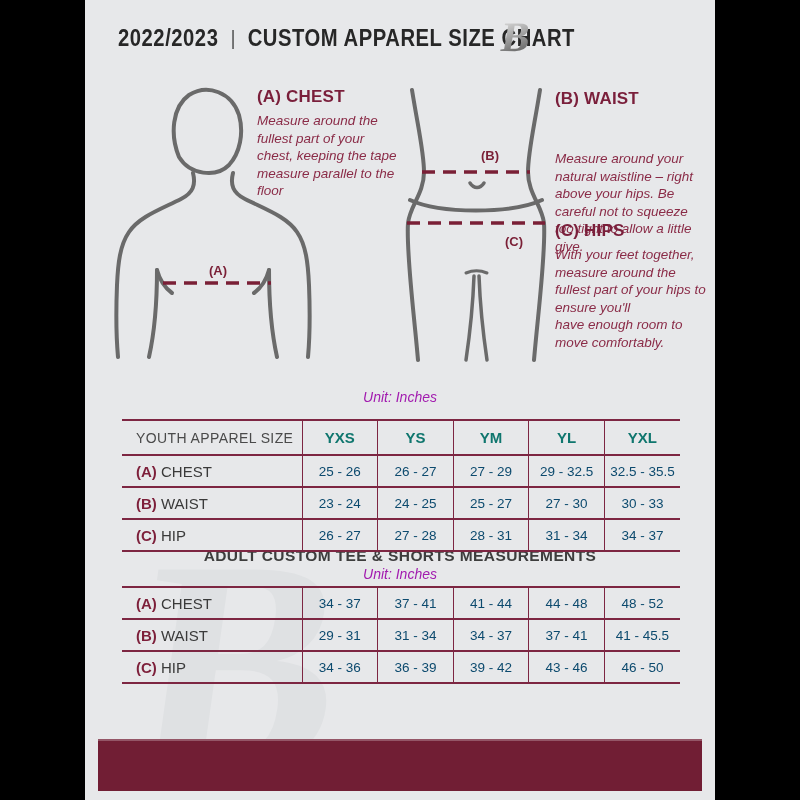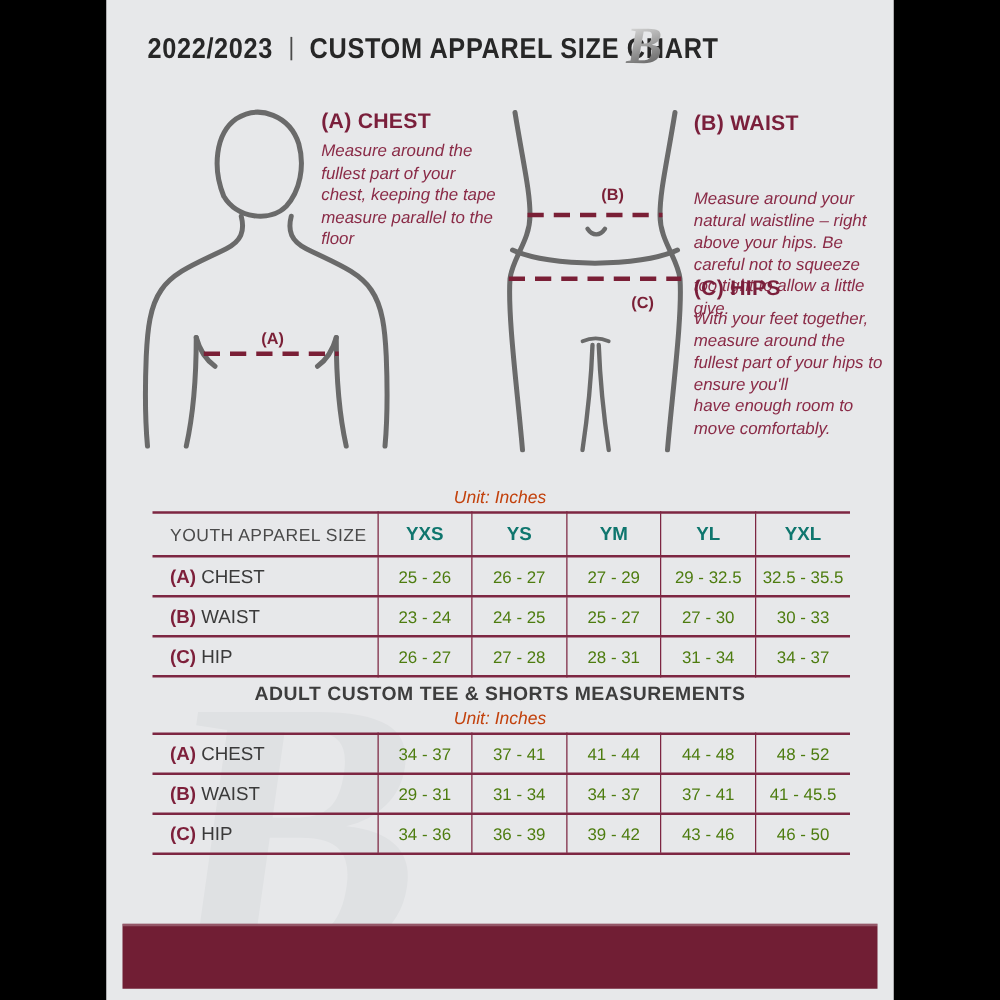--- a/index.html
+++ b/index.html
@@ -19,31 +19,31 @@
   .logo-text{font-size:14px;font-weight:bold;letter-spacing:5px;color:#2b2b2b;padding-top:4px;}
 
   
   .g-head{position:absolute;font-size:17px;font-weight:bold;color:#7a1f3b;letter-spacing:.2px;}
   .g-body{position:absolute;font-size:13.5px;font-style:italic;color:#8a2b47;line-height:1.3;white-space:pre-line;}
   .fig{position:absolute;}
 
   
   .tbl-title{position:absolute;left:0;width:630px;text-align:center;font-size:15.5px;font-weight:bold;
              color:#3d3d3d;letter-spacing:.4px;}
-  .tbl-unit{position:absolute;left:0;width:630px;text-align:center;font-size:14px;font-style:italic;color:#c2410c;}
+  .tbl-unit{position:absolute;left:0;width:630px;text-align:center;font-size:14px;font-style:italic;color:#a21caf;}
   table.size{position:absolute;left:37px;width:558px;border-collapse:collapse;table-layout:fixed;z-index:1;}
   table.size tr{border-top:2px solid #7d2642;}
   table.size tr.last{border-bottom:2px solid #7d2642;}
   table.size td{height:30px;padding:0;vertical-align:middle;}
   table.size td + td{border-left:1.5px solid #7d2642;}
   table.size tr.head td{height:33px;}
   .lbl{padding-left:14px !important;text-align:left;}
   .lbl-head{font-size:14px;color:#4a4a4a;letter-spacing:.4px;}
   .size-h{font-weight:bold;font-size:15px;color:#0f766e;text-align:center;}
-  .cell{text-align:center;font-size:13.5px;color:#4d7c0f;}
+  .cell{text-align:center;font-size:13.5px;color:#0c4a6e;}
   .row-lbl{font-size:15px;color:#3a3a3a;}
   .mk{color:#7d1f3a;font-weight:bold;}
 
   
   .wm{position:absolute;left:55px;top:538px;font-family:"Liberation Serif",serif;font-weight:bold;
       font-size:300px;line-height:.85;color:#dfe1e3;transform:skewX(-8deg);z-index:0;}
   .bottom-bar{position:absolute;left:13px;top:739px;width:604px;height:52px;background:#711e34;
               box-shadow:inset 0 2px 0 rgba(255,255,255,.25);z-index:2;}
 </style>
 </head>
@@ -97,21 +97,21 @@
     <div class="g-body" style="left:172px;top:112px;width:147px;">Measure around the fullest part of your chest, keeping the tape measure parallel to the floor</div>
 
     <div class="g-head" style="left:470px;top:89px;">(B) WAIST</div>
     <div class="g-body" style="left:470px;top:114px;width:146px;margin-top:36px;">Measure around your natural waistline – right above your hips. Be careful not to squeeze too tight to allow a little give.</div>
 
     <div class="g-head" style="left:470px;top:221px;">(C) HIPS</div>
     <div class="g-body" style="left:470px;top:246px;width:152px;">With your feet together, measure around the fullest part of your hips to ensure you'll
 have enough room to move comfortably.</div>
 
     <div class="tbl-unit" style="top:389px;">Unit: Inches</div>
-    <table class="size" style="top:409px;">
+    <table class="size" style="top:419px;">
       <colgroup>
           <col style="width:180px">
           <col style="width:75.6px">
           <col style="width:75.6px">
           <col style="width:75.6px">
           <col style="width:75.6px">
           <col style="width:75.6px">
         </colgroup>
       <tbody>
           <tr class="head">

